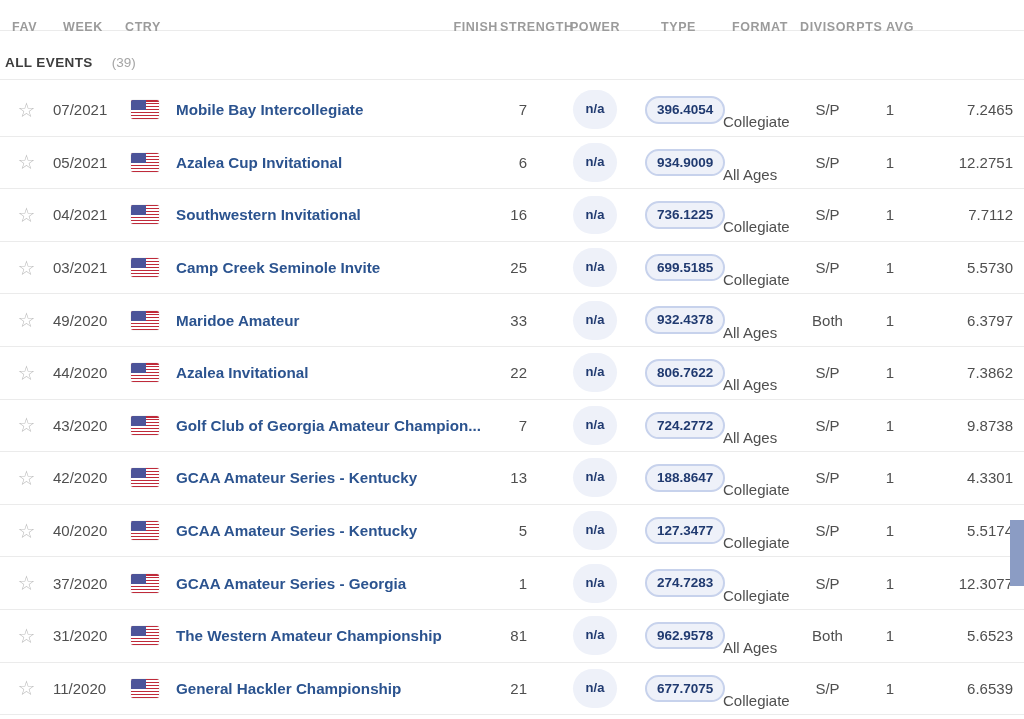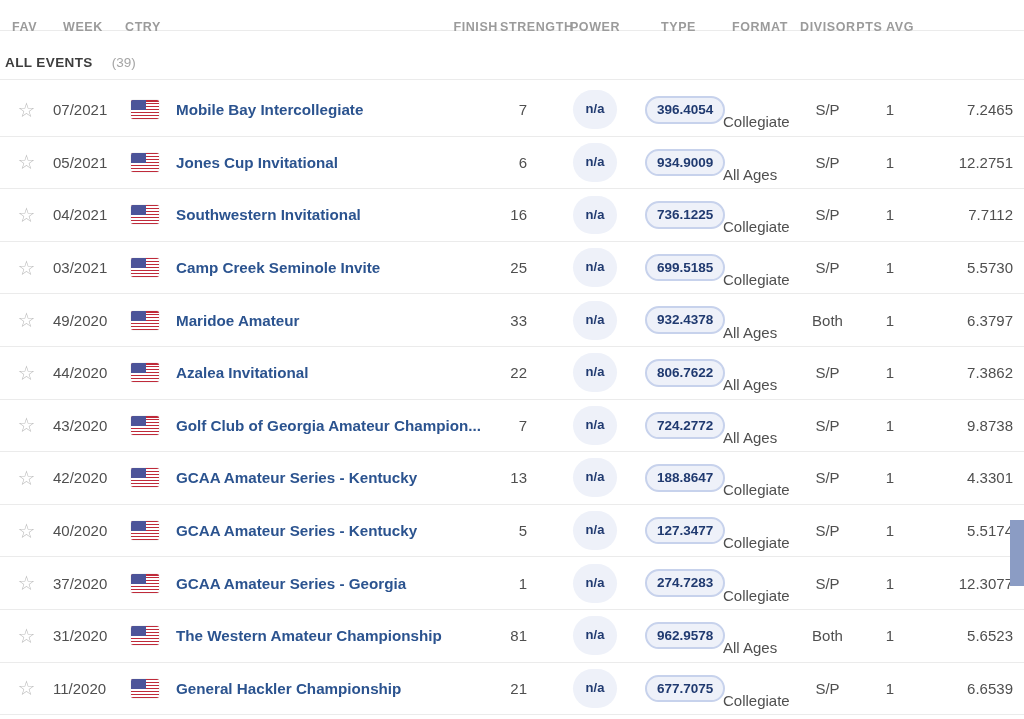--- a/index.html
+++ b/index.html
@@ -140,21 +140,21 @@
     <div class="td c-fav">
       <span class="star">☆</span>
     </div>
     <div class="td c-week">05/2021</div>
     <div class="td c-ctry">
       <span class="flag">
           <span class="canton"></span>
         </span>
     </div>
     <div class="td c-event">
-      <span class="event-link">Jones Cup Invitational</span>
+      <span class="event-link">Azalea Cup Invitational</span>
     </div>
     <div class="td c-finish">6</div>
     <div class="td c-strength">
       <span class="pill">n/a</span>
     </div>
     <div class="td c-power">
       <span class="pill pill-power">934.9009</span>
     </div>
     <div class="td c-type">All Ages</div>
     <div class="td c-format">S/P</div>

